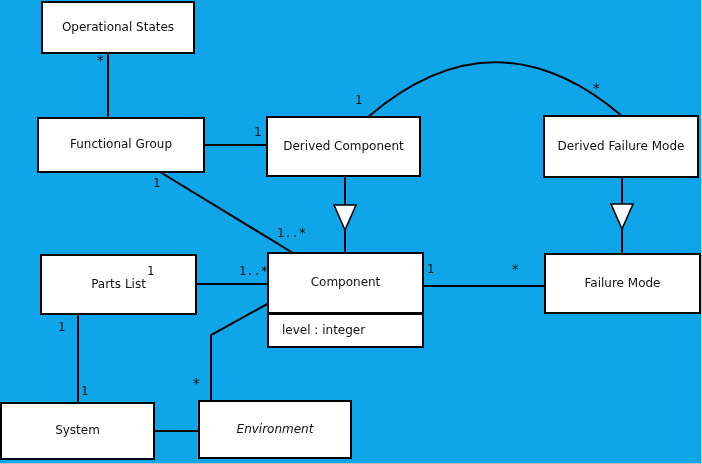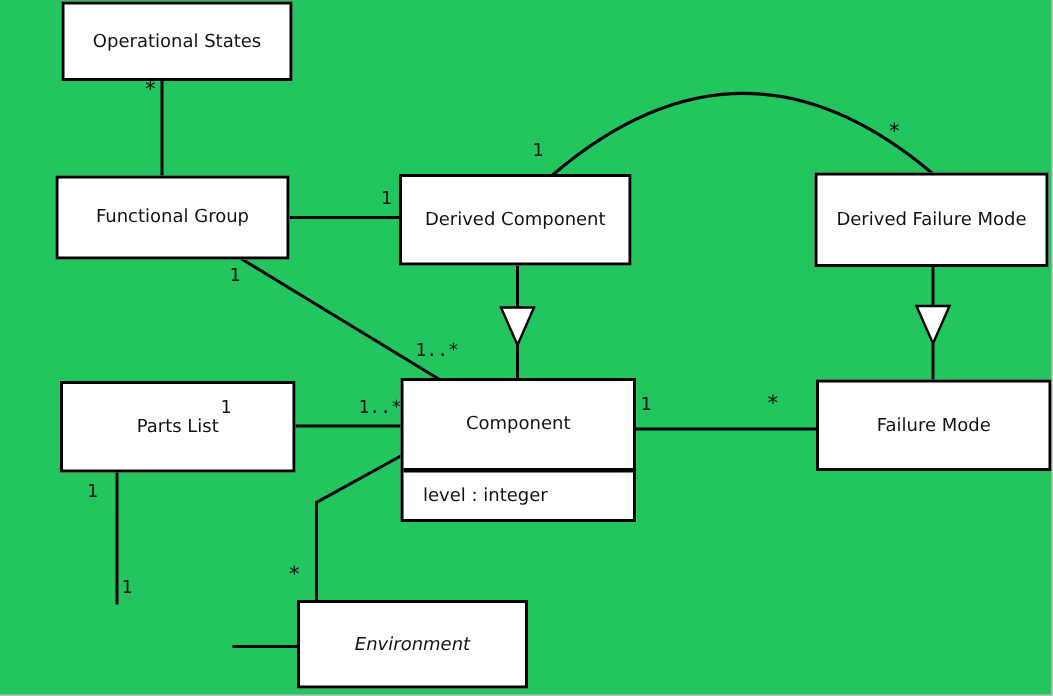--- a/index.html
+++ b/index.html
@@ -3,21 +3,21 @@
 <meta charset="utf-8">
 <style>
   * { margin: 0; padding: 0; box-sizing: border-box; }
   html, body { background: #ffffff; }
   body { font-family: "DejaVu Sans", "Liberation Sans", sans-serif; }
 
   .canvas {
     position: relative;
     width: 702px;
     height: 464px;
-    background: #22c55e;
+    background: #0ea5e9;
     border-right: 1px solid #c9c9c9;
     border-bottom: 1px solid #bdbdbd;
     overflow: hidden;
   }
 
   .svg-layer {
     position: absolute;
     left: 0; top: 0;
     width: 702px; height: 464px;
     pointer-events: none;
@@ -110,21 +110,21 @@
     <g stroke="#000000" stroke-width="1.6" fill="#ffffff">
       <polygon points="334,205 356,205 345,230"></polygon>
       <polygon points="611,204 633,204 622,229"></polygon>
     </g>
   </svg>
 
   <div class="uml-class" style="left:41px; top:1px; width:154px; height:53px;">
     <span class="label">Operational States</span>
   </div>
 
-  <div class="uml-class" style="left:37px; top:117px; width:156px; height:56px;">
+  <div class="uml-class" style="left:37px; top:117px; width:168px; height:56px;">
     <span class="label">Functional Group</span>
   </div>
 
   <div class="uml-class" style="left:266px; top:116px; width:155px; height:61px;">
     <span class="label">Derived Component</span>
   </div>
 
   <div class="uml-class" style="left:543px; top:115px; width:156px; height:63px;">
     <span class="label">Derived Failure Mode</span>
   </div>
@@ -137,20 +137,23 @@
     <div class="comp-name">
       <span class="label">Component</span>
     </div>
     <div class="comp-attr">level : integer</div>
   </div>
 
   <div class="uml-class" style="left:544px; top:253px; width:157px; height:61px;">
     <span class="label">Failure Mode</span>
   </div>
 
+  <div class="uml-class" style="left:0px; top:402px; width:155px; height:58px;">
+    <span class="label">System</span>
+  </div>
 
   <div class="uml-class" style="left:198px; top:400px; width:154px; height:59px;font-style:italic;">
     <span class="label">Environment</span>
   </div>
 
   <span class="mult star" style="left:96px; top:53px;">*</span>
   <span class="mult" style="left:254px; top:126px;">1</span>
   <span class="mult" style="left:153px; top:177px;">1</span>
   <span class="mult" style="left:277px; top:227px;">1..*</span>
   <span class="mult" style="left:355px; top:94px;">1</span>

